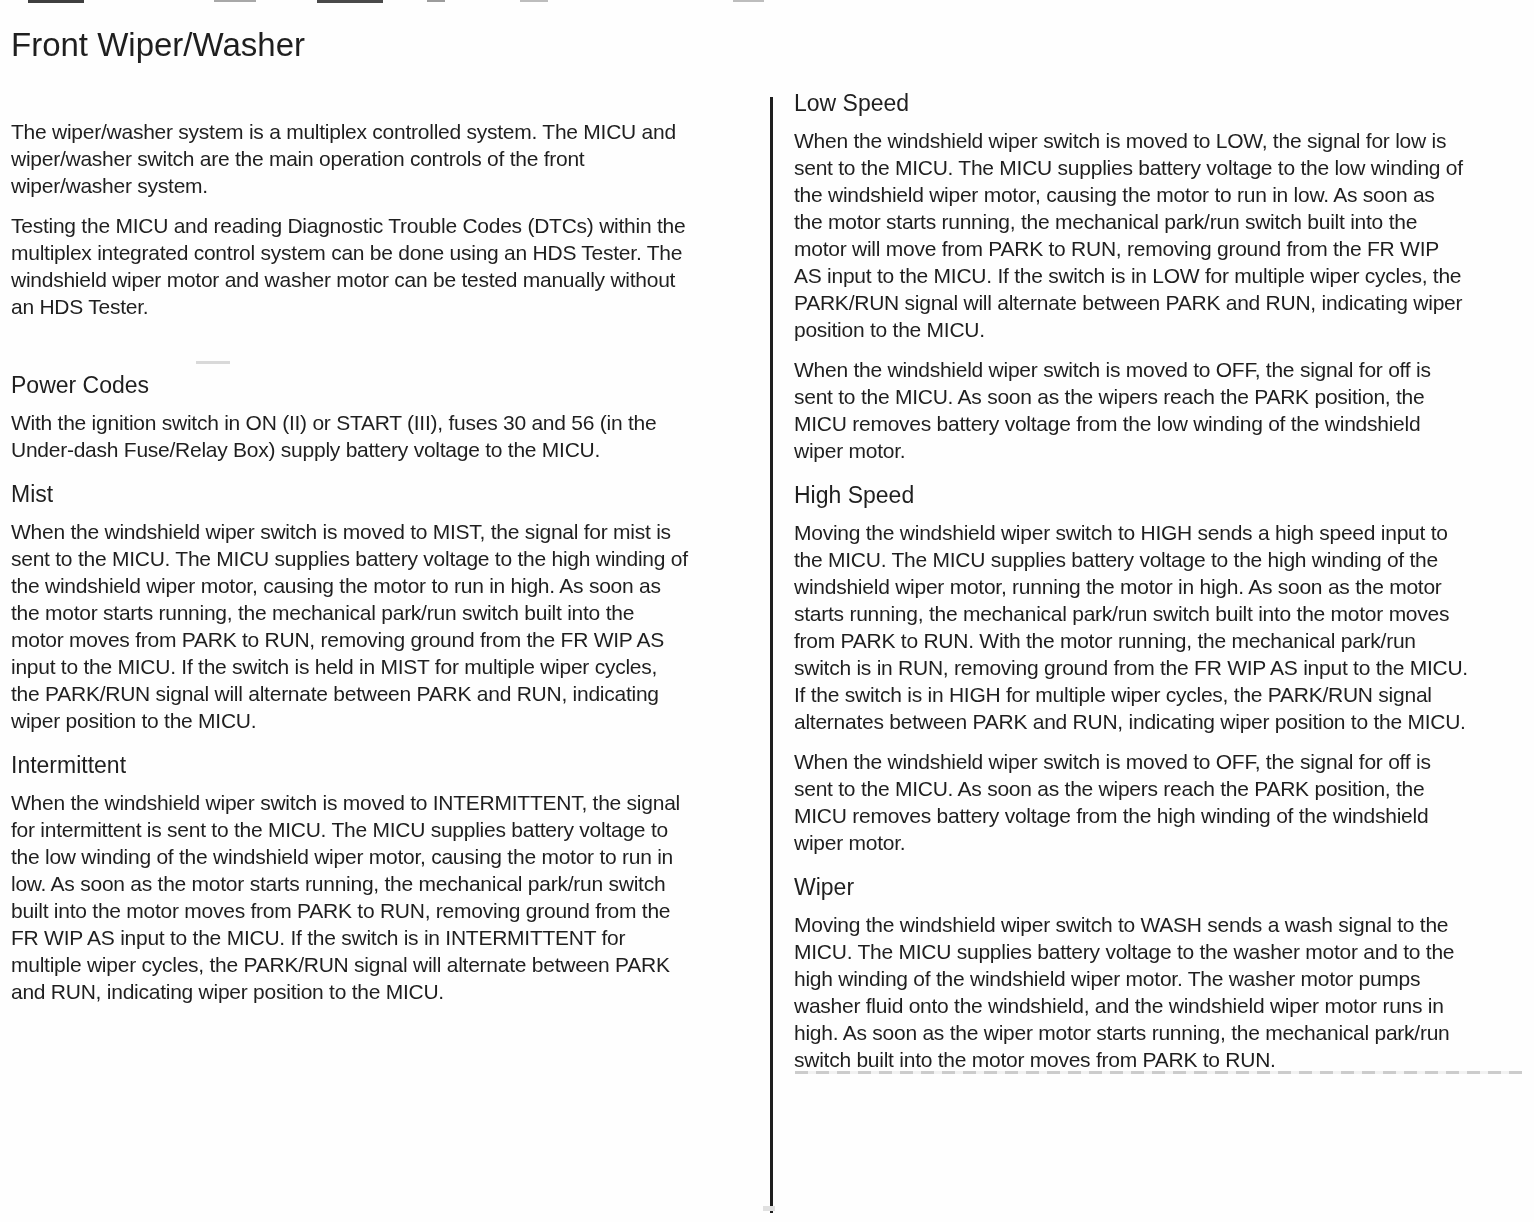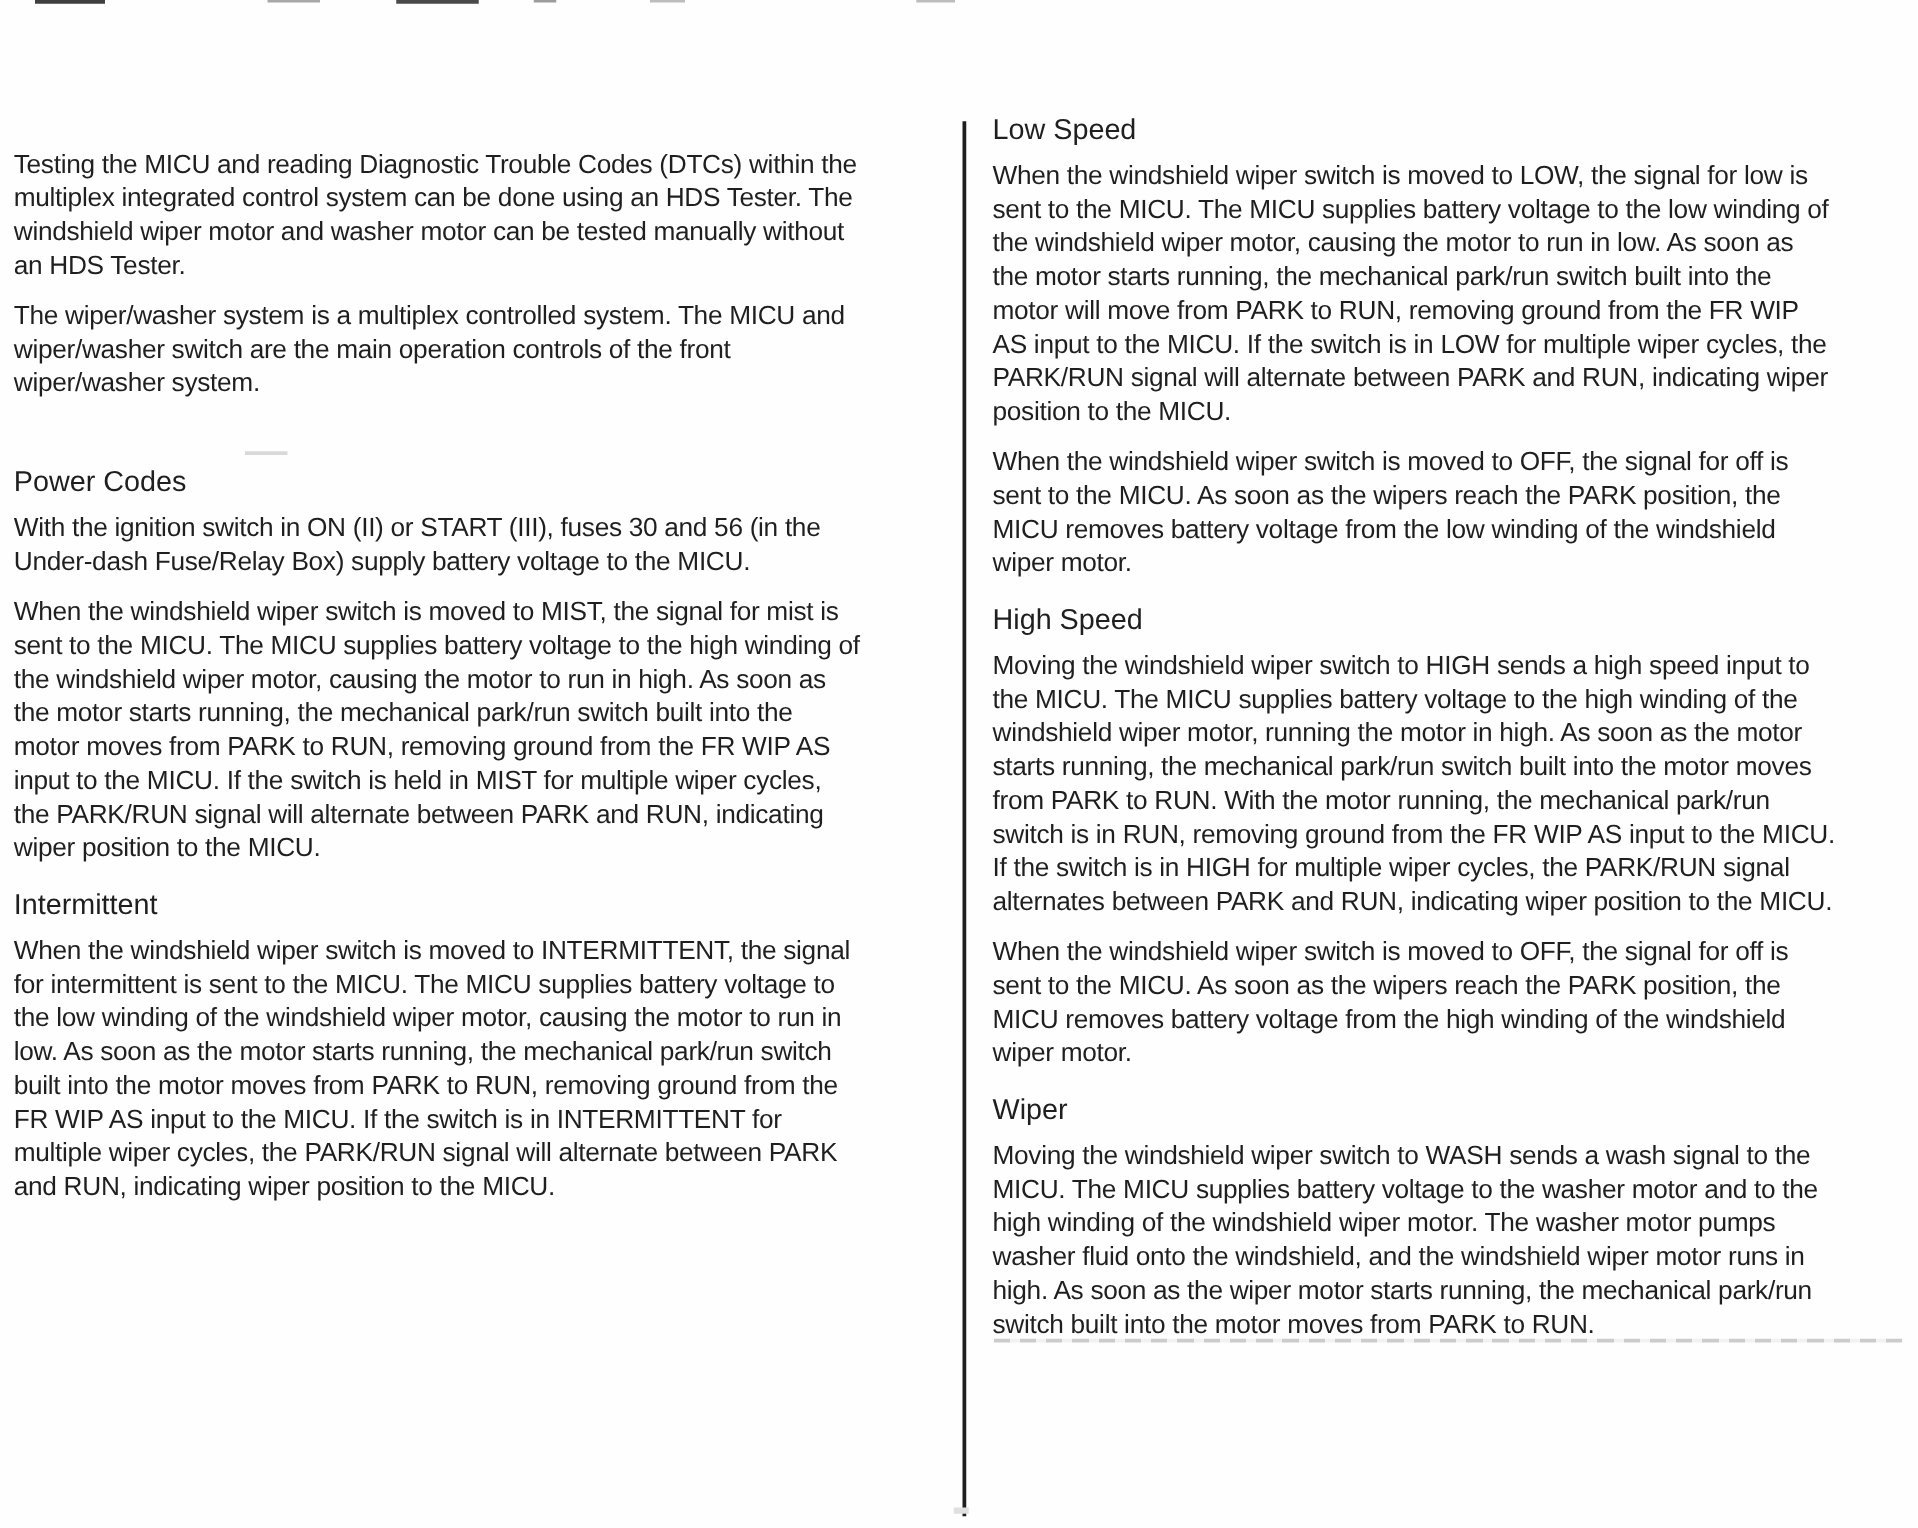--- a/index.html
+++ b/index.html
@@ -96,36 +96,38 @@
 
 <div class="page">
 
   <div class="artifact artifact-a1"></div>
   <div class="artifact artifact-a2"></div>
   <div class="artifact artifact-a3"></div>
   <div class="artifact artifact-a4"></div>
   <div class="artifact artifact-a5"></div>
   <div class="artifact artifact-a6"></div>
 
+  <div class="page-title">Front Wiper/Washer</div>
 
   <div class="artifact artifact-smudge-ps"></div>
 
   <div class="col col-left">
+    <p class="para">The wiper/washer system is a multiplex controlled system. The MICU and
+wiper/washer switch are the main operation controls of the front
+wiper/washer system.</p>
     <p class="para">Testing the MICU and reading Diagnostic Trouble Codes (DTCs) within the
 multiplex integrated control system can be done using an HDS Tester. The
 windshield wiper motor and washer motor can be tested manually without
 an HDS Tester.</p>
-    <p class="para">The wiper/washer system is a multiplex controlled system. The MICU and
-wiper/washer switch are the main operation controls of the front
-wiper/washer system.</p>
 
     <h3 class="sub-heading gap-lg">Power Codes</h3>
     <p class="para">With the ignition switch in ON (II) or START (III), fuses 30 and 56 (in the
 Under-dash Fuse/Relay Box) supply battery voltage to the MICU.</p>
 
+    <h3 class="sub-heading">Mist</h3>
     <p class="para">When the windshield wiper switch is moved to MIST, the signal for mist is
 sent to the MICU. The MICU supplies battery voltage to the high winding of
 the windshield wiper motor, causing the motor to run in high. As soon as
 the motor starts running, the mechanical park/run switch built into the
 motor moves from PARK to RUN, removing ground from the FR WIP AS
 input to the MICU. If the switch is held in MIST for multiple wiper cycles,
 the PARK/RUN signal will alternate between PARK and RUN, indicating
 wiper position to the MICU.</p>
 
     <h3 class="sub-heading">Intermittent</h3>

